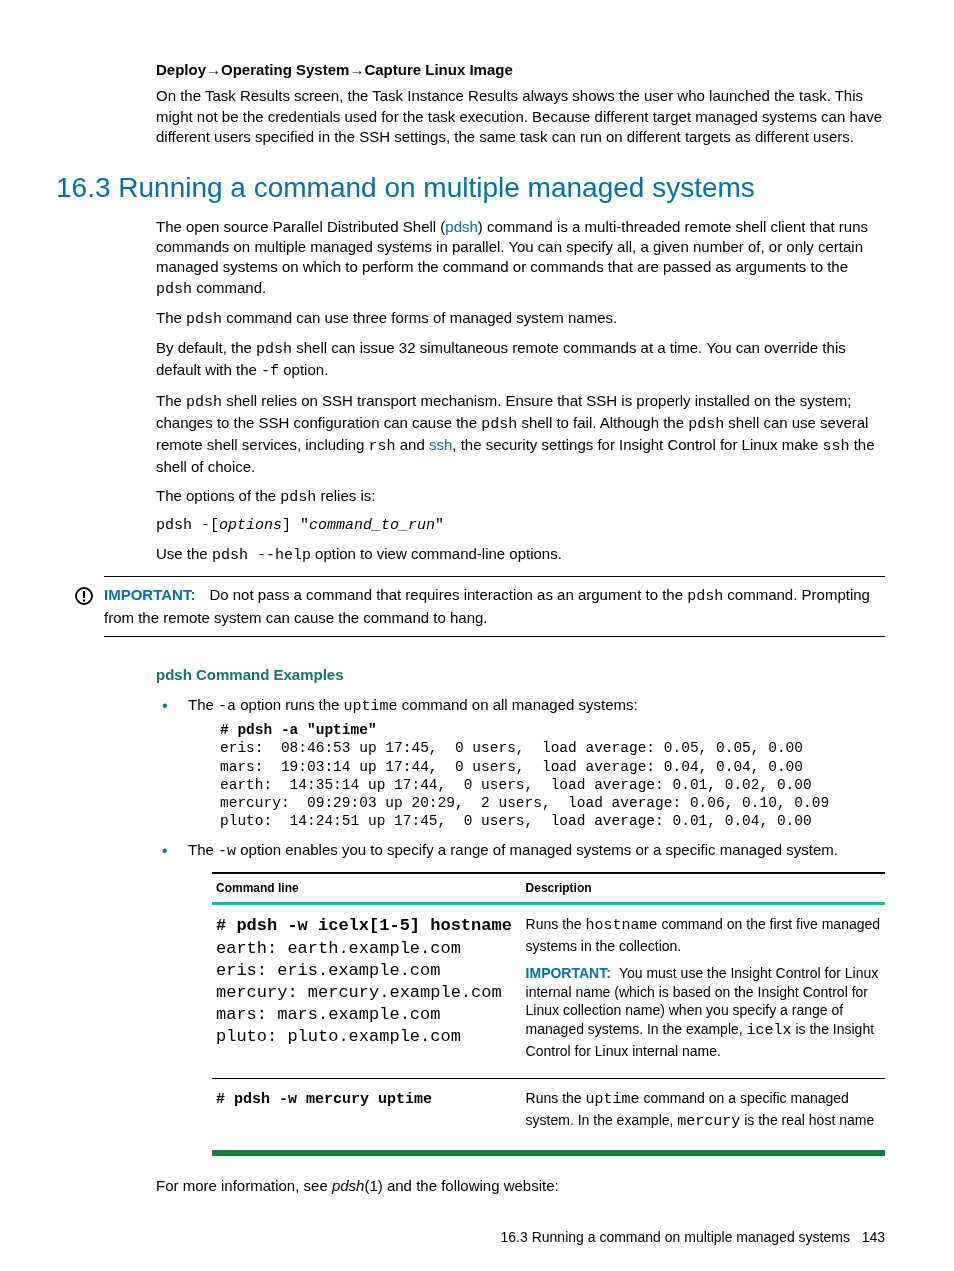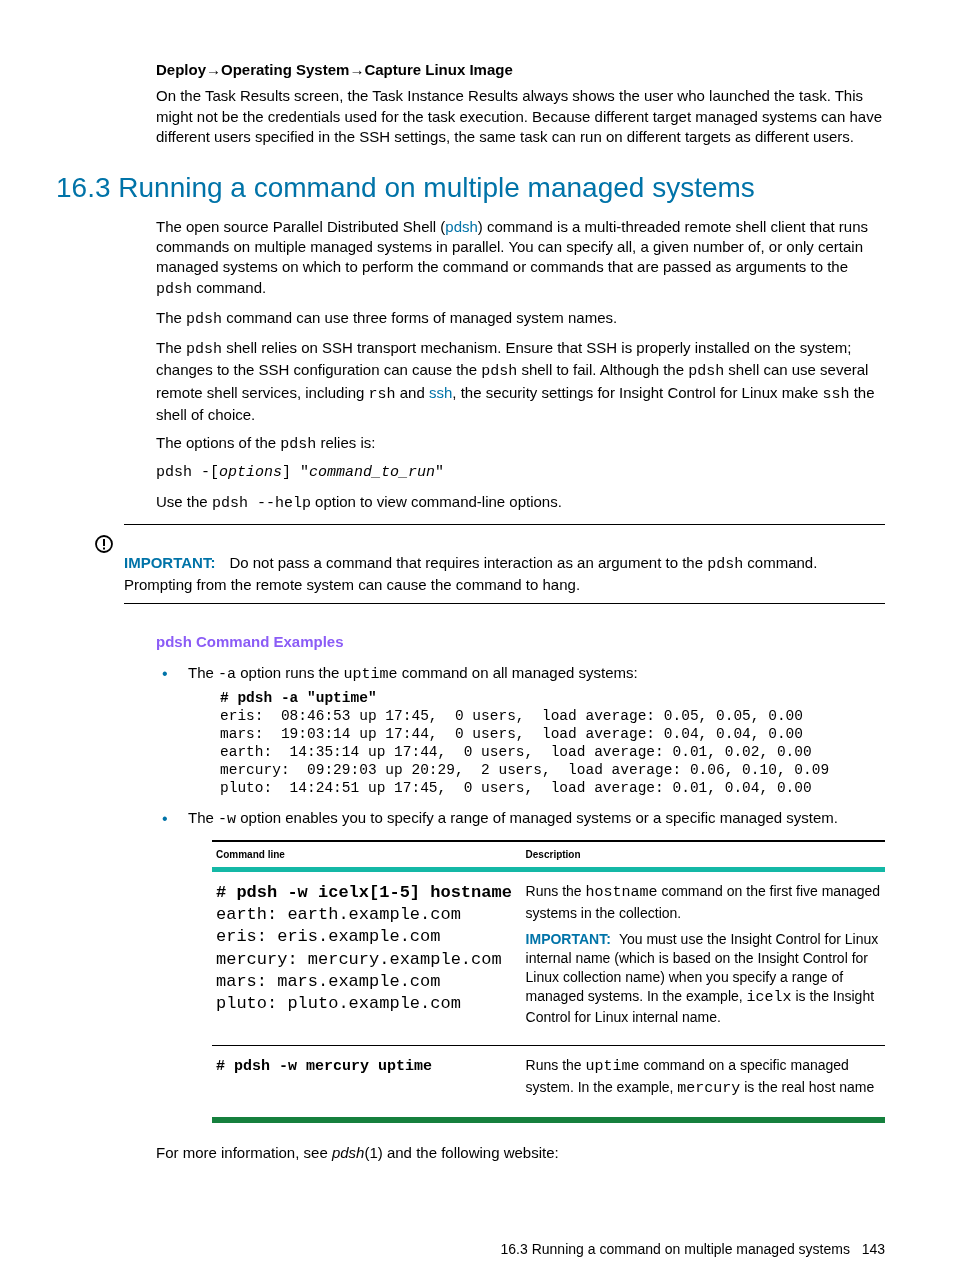--- a/index.html
+++ b/index.html
@@ -44,52 +44,52 @@
   }
   .callout .icon {
     width: 40px; flex: none;
     display:flex; justify-content:center; align-items:flex-start;
     padding-top:2px;
   }
   .callout .text { flex:1; }
   .imp-label { color:#0073a8; font-weight:bold; margin-right:14px; }
 
   h4.sub {
-    color:#8b5cf6; font-weight:bold; font-size:15px;
+    color:#0f766e; font-weight:bold; font-size:15px;
     margin: 28px 0 10px 100px;
   }
   ul.bul { list-style:none; padding:0; margin:0 0 0 100px; }
   ul.bul > li { position:relative; padding-left:32px; margin-bottom:10px; }
   ul.bul > li::before {
     content:"•"; color:#0073a8; position:absolute; left:6px; top:0;
     font-size:16px;
   }
   pre.block {
     font-family:"Courier New", monospace; font-size:14.5px;
     margin:4px 0 10px 32px; white-space:pre; line-height:1.25;
   }
   table.cmd {
     border-collapse:collapse; width: calc(100% - 24px);
     margin: 10px 0 10px 24px;
   }
   table.cmd th {
-    text-align:left; font-weight:bold; font-size:10px;
-    border-top:2px solid #000; border-bottom:5px solid #14b8a6;
+    text-align:left; font-weight:bold; font-size:12px;
+    border-top:2px solid #000; border-bottom:3px solid #14b8a6;
     padding:6px 4px;
   }
   table.cmd td {
     vertical-align:top; font-size:14px;
     border-bottom:1px solid #000;
     padding:10px 4px;
   }
   table.cmd td.last { border-bottom:6px solid #15803d; }
   .desc p { margin:0 0 8px 0; }
 
   .footer {
-    position:absolute; bottom:12px; right:56px;
+    position:absolute; bottom:24px; right:56px;
     font-size:14px;
   }
 </style>
 </head>
 <body>
 
 <div class="page">
 
   <div class="indent">
     <p class="breadcrumb">Deploy→Operating System→Capture Linux Image</p>
@@ -99,34 +99,37 @@
   <h2 class="sec">16.3 Running a command on multiple managed systems</h2>
 
   <div class="indent">
     <p>
       <span>The open source Parallel Distributed Shell (</span><a class="link">pdsh</a><span>) command is a multi-threaded remote shell client that runs commands on multiple managed systems in parallel. You can specify all, a given number of, or only certain managed systems on which to perform the command or commands that are passed as arguments to the </span><span class="mono">pdsh</span><span> command.</span>
     </p>
     <p>
       <span>The </span><span class="mono">pdsh</span><span> command can use three forms of managed system names.</span>
     </p>
     <p>
+      <span>By default, the </span><span class="mono">pdsh</span><span> shell can issue 32 simultaneous remote commands at a time. You can override this default with the </span><span class="mono">-f</span><span> option.</span>
+    </p>
+    <p>
       <span>The </span><span class="mono">pdsh</span><span> shell relies on SSH transport mechanism. Ensure that SSH is properly installed on the system; changes to the SSH configuration can cause the </span><span class="mono">pdsh</span><span> shell to fail. Although the </span><span class="mono">pdsh</span><span> shell can use several remote shell services, including </span><span class="mono">rsh</span><span> and </span><a class="link">ssh</a><span>, the security settings for Insight Control for Linux make </span><span class="mono">ssh</span><span> the shell of choice.</span>
     </p>
     <p>
       <span>The options of the </span><span class="mono">pdsh</span><span> relies is:</span>
     </p>
     <p class="mono">
       <span>pdsh -[</span><span class="ital">options</span><span>] "</span><span class="ital">command_to_run</span><span>"</span>
     </p>
     <p>
       <span>Use the </span><span class="mono">pdsh --help</span><span> option to view command-line options.</span>
     </p>
   </div>
 
-  <div class="callout" style="margin-left:68px;flex-direction:column;">
+  <div class="callout" style="margin-left:48px;">
     <div class="icon" style="margin-left:-40px;width:40px;">
       <svg width="18" height="18" viewBox="0 0 18 18">
           <circle cx="9" cy="9" r="8" fill="none" stroke="#000" stroke-width="1.8"></circle>
           <rect x="8" y="4" width="2" height="7" fill="#000"></rect>
           <rect x="8" y="12.5" width="2" height="2" fill="#000"></rect>
         </svg>
     </div>
     <div class="text">
       <span class="imp-label">IMPORTANT:</span><span>Do not pass a command that requires interaction as an argument to the </span><span class="mono">pdsh</span><span> command. Prompting from the remote system can cause the command to hang.</span>
     </div>

